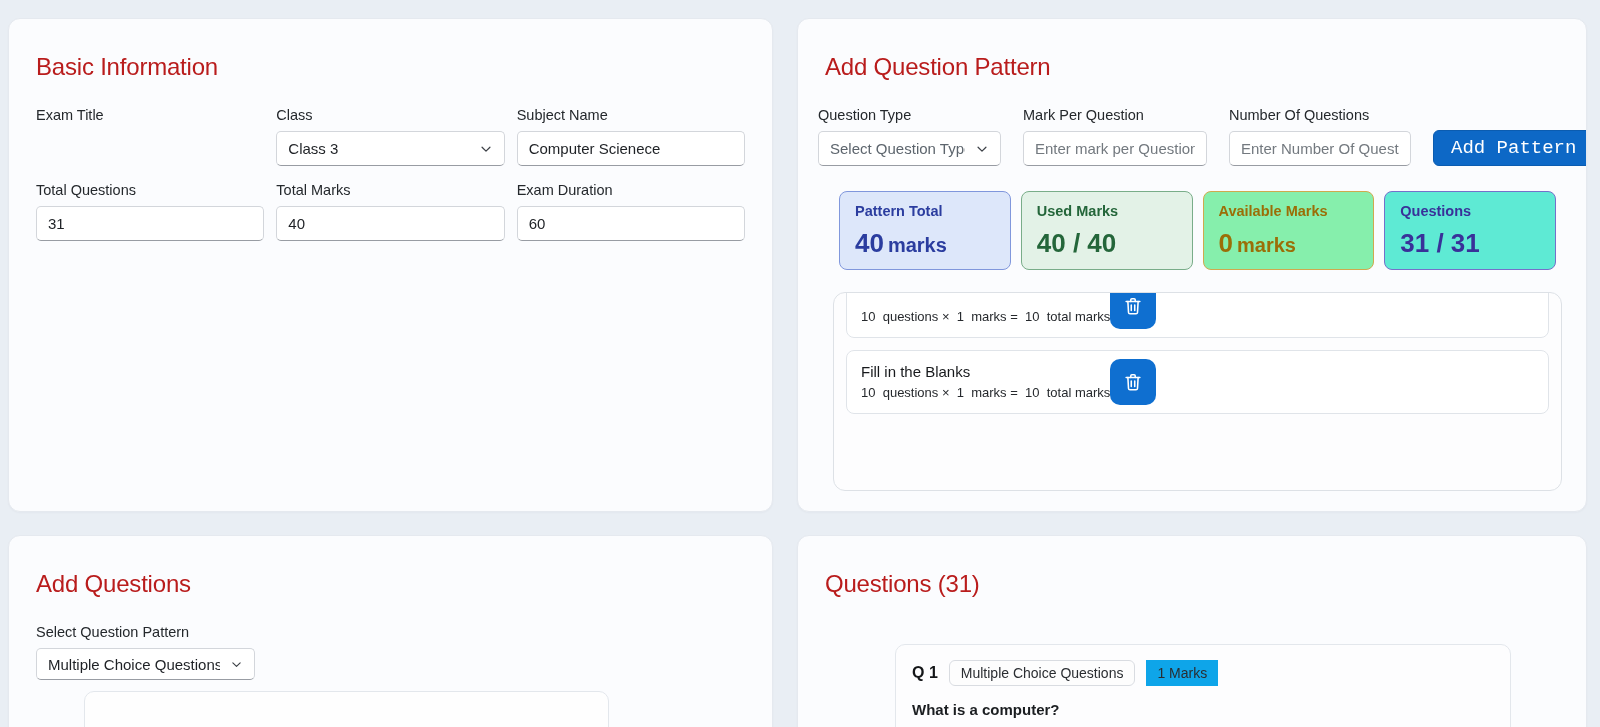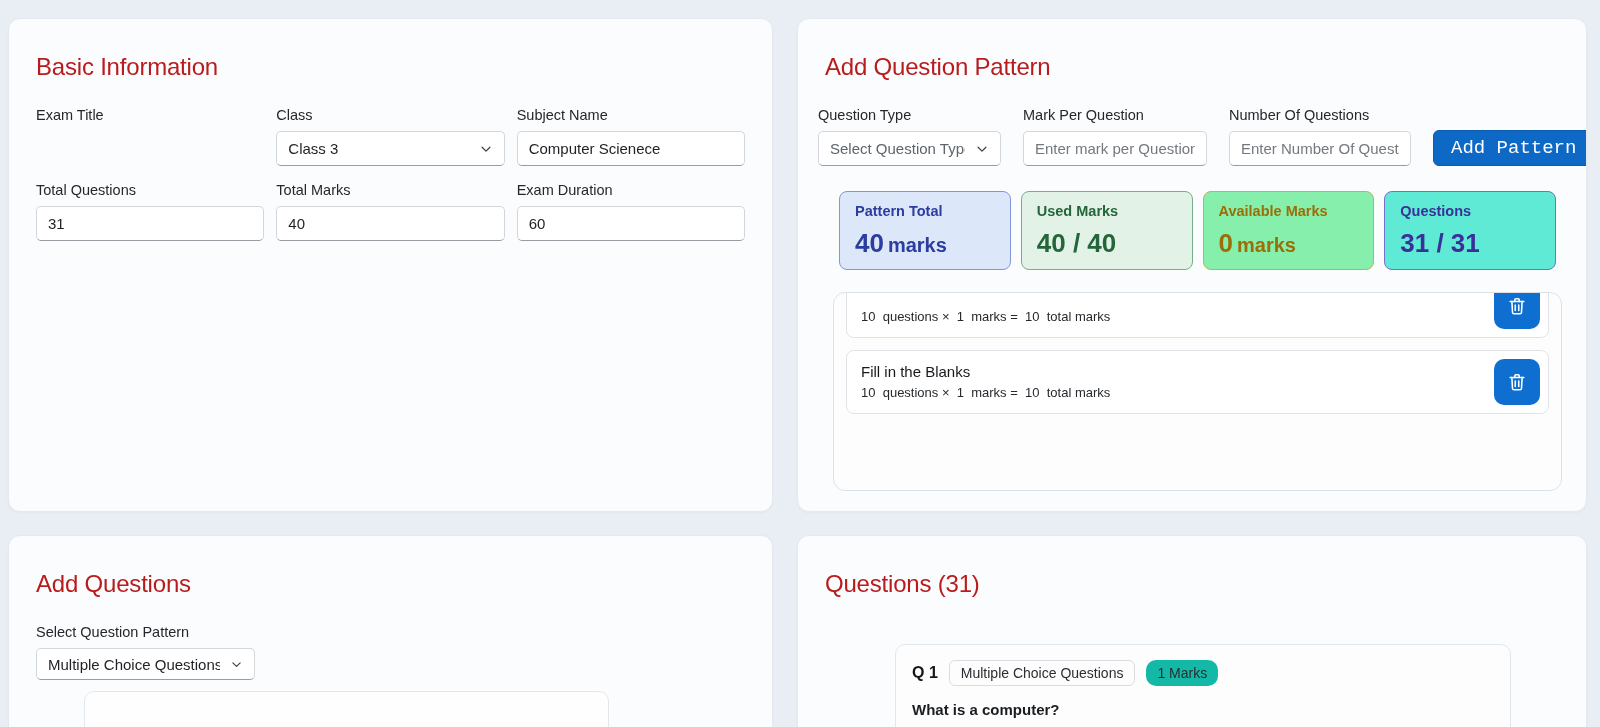--- a/index.html
+++ b/index.html
@@ -119,21 +119,20 @@
     overflow:hidden;
     background:#fdfdfe;
   }
   .p-item {
     background:#fff;
     border:1px solid #e0e4e9;
     border-radius:8px;
     padding:8px 8px 8px 14px;
     display:flex;
     align-items:center;
-    justify-content:space-between;
     margin-bottom:12px;
   }
   .p-item.clipped { margin-top:-31px; }
   .p-title { font-size:15px; font-weight:400; line-height:22px; min-height:22px; color:#17191c; }
   .p-formula { font-size:13px; line-height:20px; color:#26292d; white-space:pre-wrap; }
   .del-btn {
     flex:0 0 auto;
     width:46px; height:46px;
     border:none;
     border-radius:10px;
@@ -169,22 +168,22 @@
   .q-num { font-size:16px; font-weight:700; color:#141618; }
   .badge-outline {
     background:#fdfdfd;
     border:1px solid #d9dce1;
     border-radius:6px;
     padding:4px 11px;
     font-size:14px;
     color:#2a2d31;
   }
   .badge-gray {
-    background:#14b8a6;
-    border-radius:10px;
+    background:#0ea5e9;
+    border-radius:0;
     padding:5px 11px;
     font-size:14px;
     color:#2a2d31;
   }
   .q-text { margin-top:15px; font-size:15px; font-weight:700; color:#1b1e21; }
 </style>
 </head>
 <body>
 
 <div class="page">

